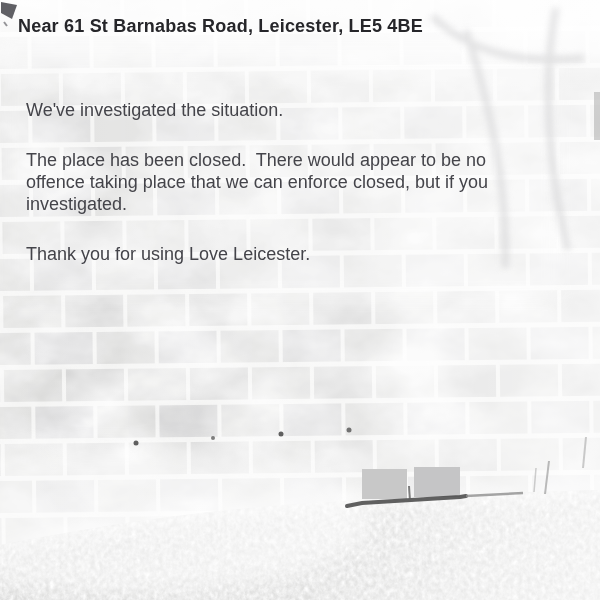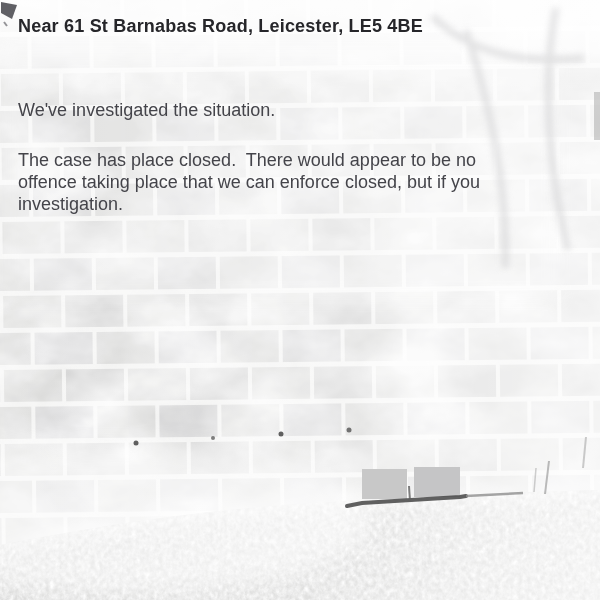--- a/index.html
+++ b/index.html
@@ -8,21 +8,21 @@
     background:#e9e9e8;
     font-family:"Liberation Sans",sans-serif;
   }
   .bg{position:absolute;left:0;top:0;width:600px;height:600px;display:block;}
   .header{
     position:absolute;left:18px;top:15px;
     font-size:18px;line-height:23px;font-weight:bold;
     color:#26262a;white-space:pre;letter-spacing:0.2px;
   }
   .message{
-    position:absolute;left:18px;top:99px;width:560px;
+    position:absolute;left:26px;top:99px;width:560px;
     font-size:18px;line-height:22px;color:#44444a;
   }
   .para{margin:0 0 28px 0;}
   .mline{white-space:pre;}
 </style>
 </head>
 <body>
 
 <div class="screen">
 
@@ -129,19 +129,22 @@
     </g>
   </svg>
 
   <div class="header">Near 61 St Barnabas Road, Leicester, LE5 4BE</div>
 
   <div class="message">
     <div class="para">
       <div class="mline">We've investigated the situation.</div>
     </div>
     <div class="para">
-      <div class="mline">The case has place closed.  There would appear to be no</div>
+      <div class="mline">The place has been closed.  There would appear to be no</div>
       <div class="mline">offence taking place that we can enforce closed, but if you</div>
-      <div class="mline">investigation.</div>
+      <div class="mline">investigated.</div>
+    </div>
+    <div class="para">
+      <div class="mline">Thank you for using Love Leicester.</div>
     </div>
   </div>
 
 </div>
 
 </body></html>

